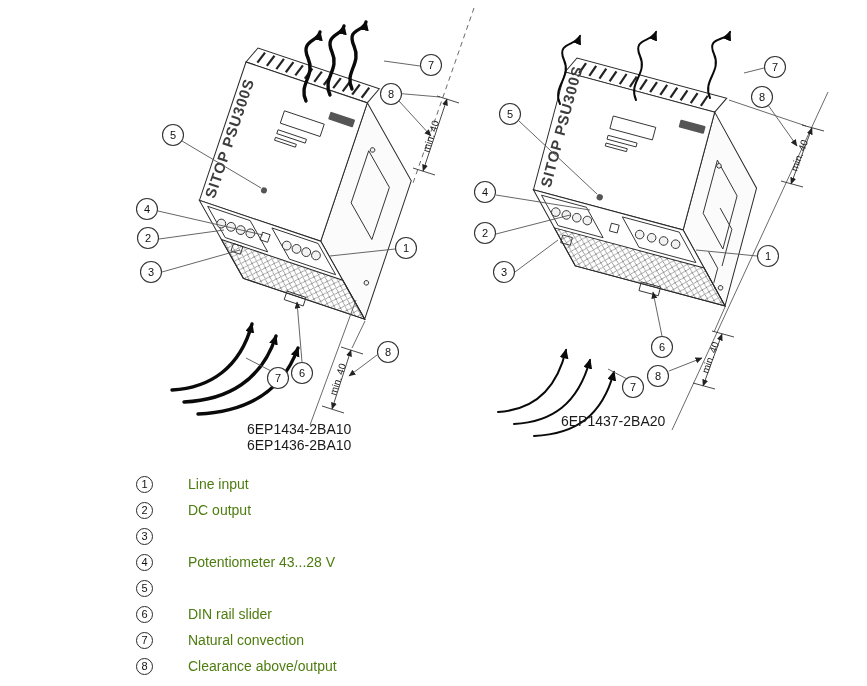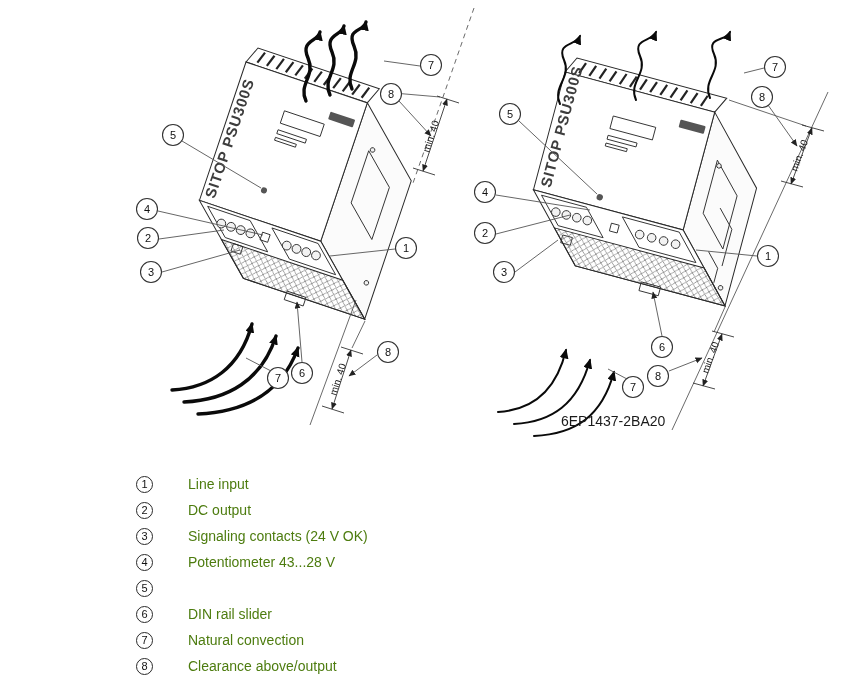--- a/index.html
+++ b/index.html
@@ -297,36 +297,39 @@
           <circle class="co" cx="633" cy="387" r="10.5"></circle>
           <text class="cot" x="633" y="391">7</text>
         </g>
     <g>
           <circle class="co" cx="658" cy="376" r="10.5"></circle>
           <text class="cot" x="658" y="380">8</text>
         </g>
   </g>
 </svg>
 
+<div class="models" style="left:247px;top:421px;">
+  <div>6EP1434-2BA10</div>
+  <div>6EP1436-2BA10</div>
+</div>
 <div class="models" style="left:561px;top:413px;">
   <div>6EP1437-2BA20</div>
 </div>
 
 <div class="legend">
   <div class="legend-row">
     <span class="lnum">1</span>
     <span class="ltext">Line input</span>
   </div>
   <div class="legend-row">
     <span class="lnum">2</span>
     <span class="ltext">DC output</span>
   </div>
   <div class="legend-row">
     <span class="lnum">3</span>
-    <span class="ltext">Signaling contacts (24 V OK)</span>
   </div>
   <div class="legend-row">
     <span class="lnum">4</span>
     <span class="ltext">Potentiometer 43...28 V</span>
   </div>
   <div class="legend-row">
     <span class="lnum">5</span>
   </div>
   <div class="legend-row">
     <span class="lnum">6</span>

